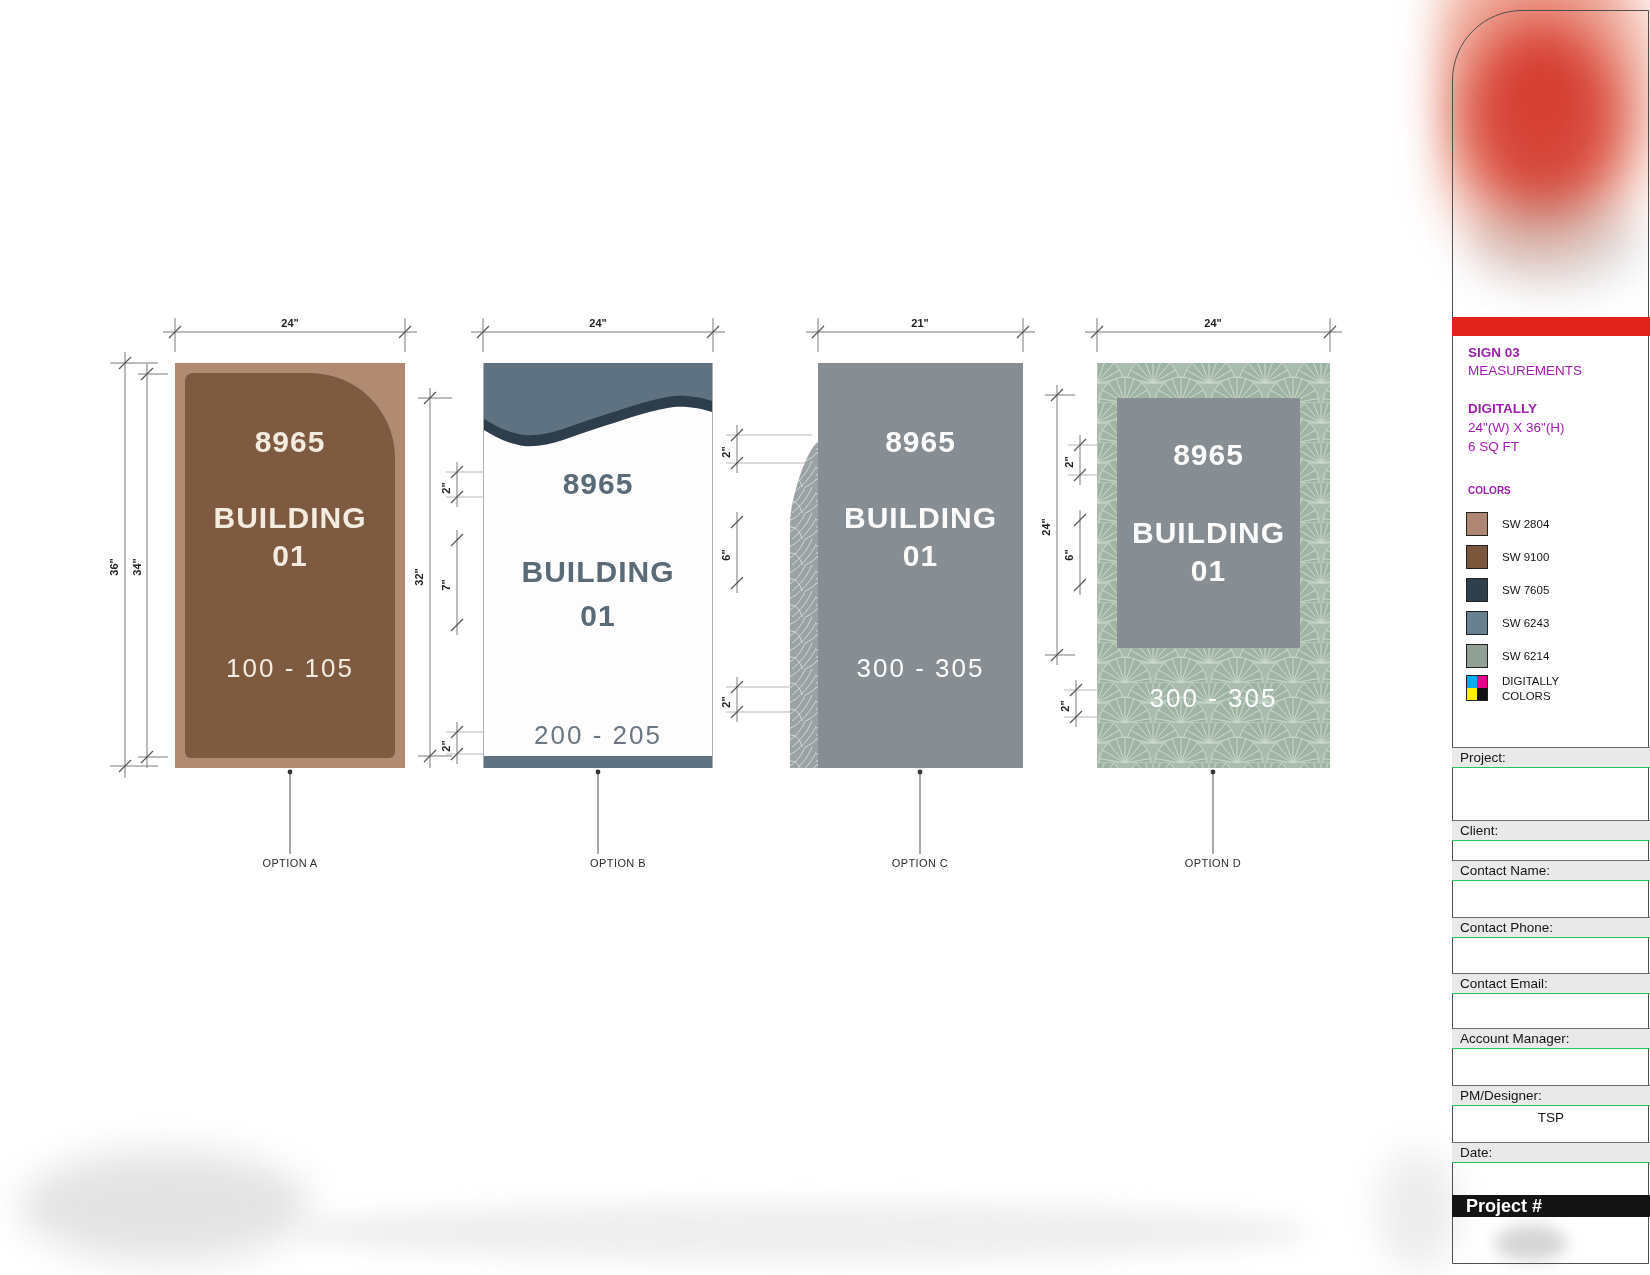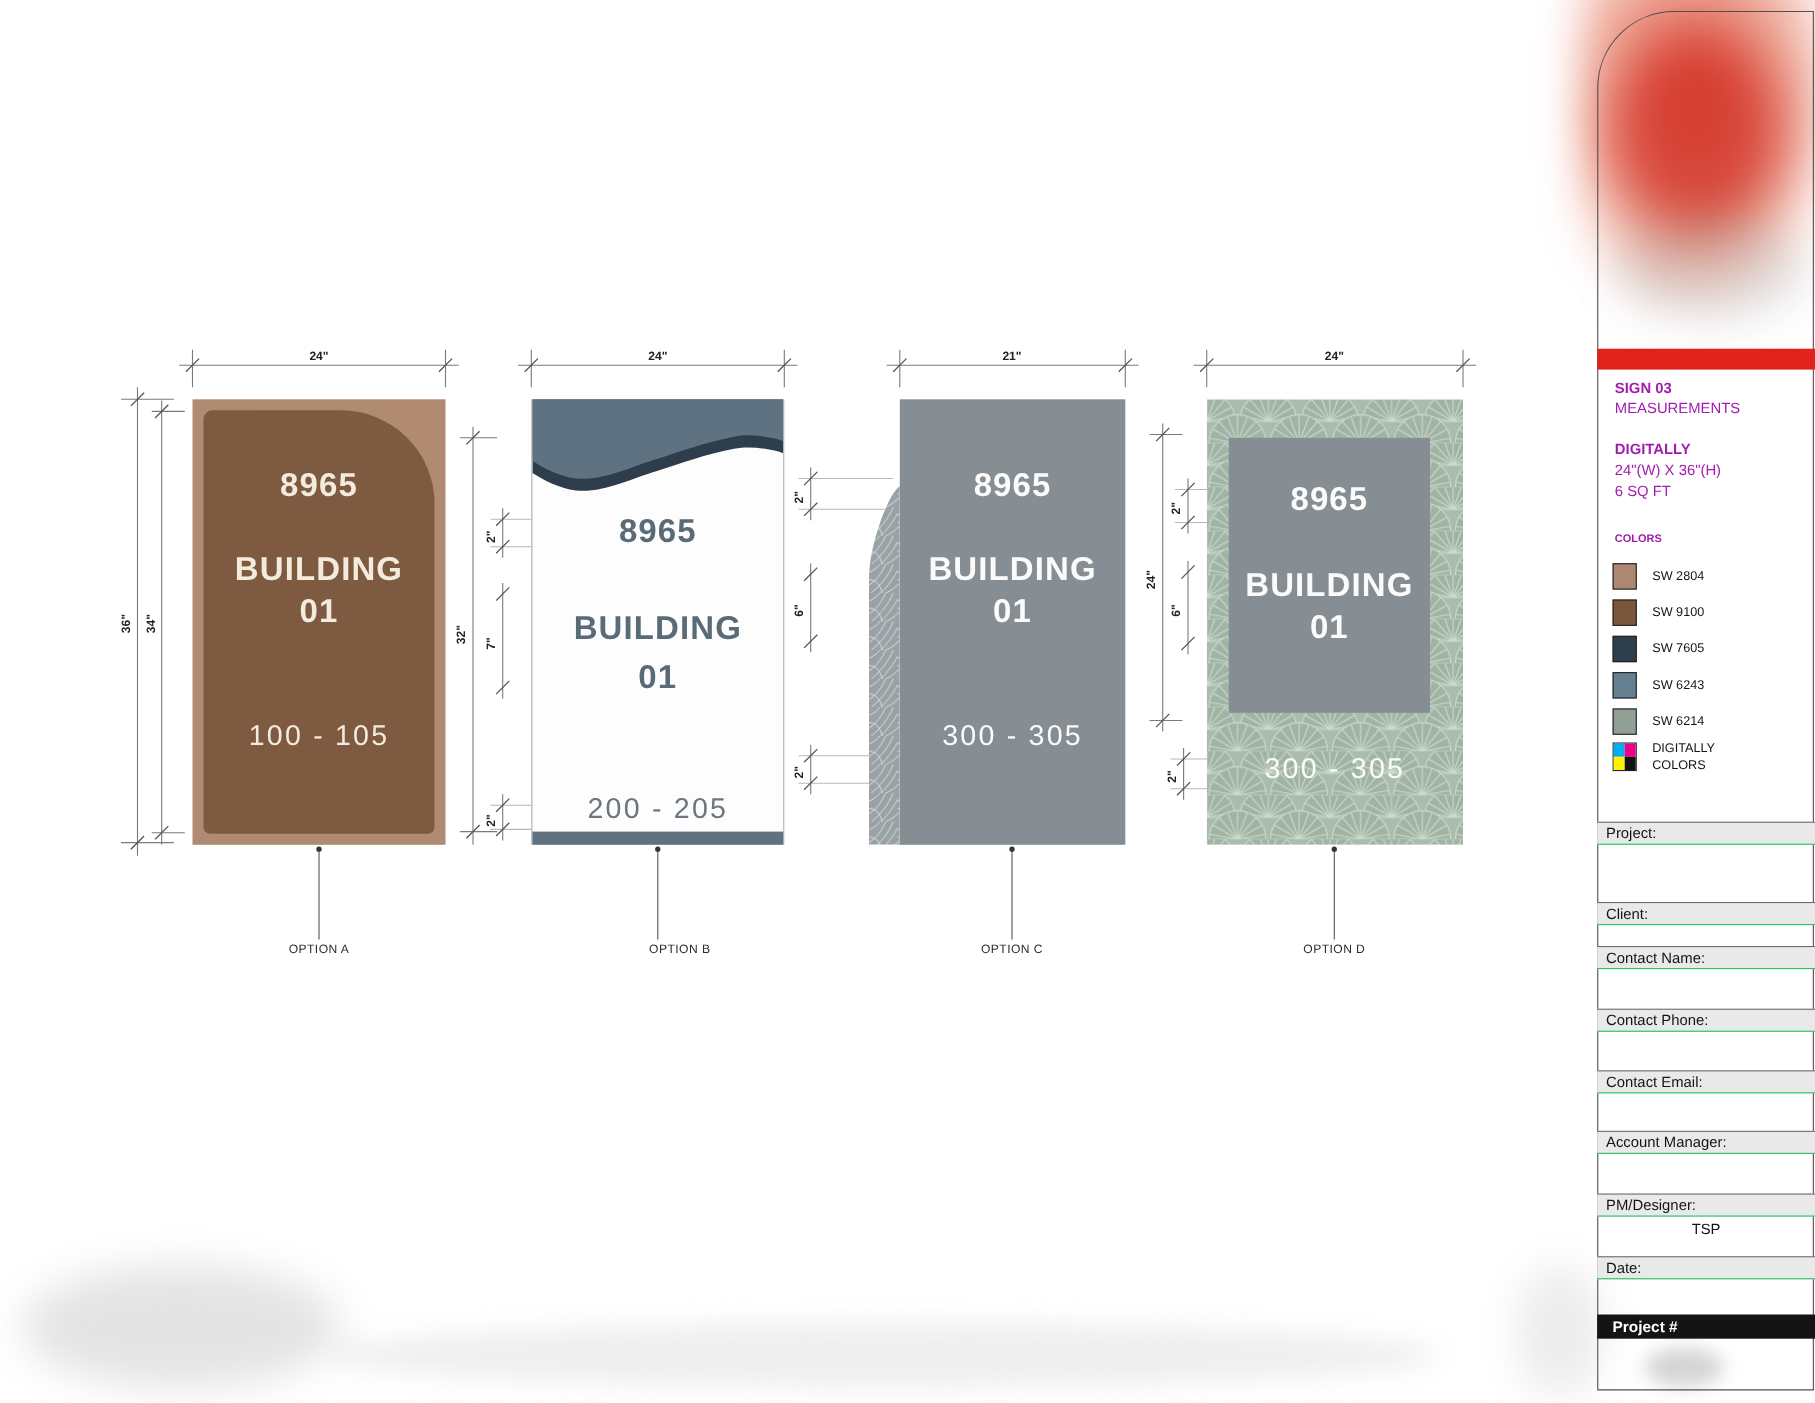--- a/index.html
+++ b/index.html
@@ -70,21 +70,21 @@
   .swatch{position:absolute;left:0;top:0;width:22px;height:24px;border:1px solid #222;box-sizing:border-box;}
   .swatch-label{position:absolute;left:36px;top:0;line-height:24px;font-size:11.5px;color:#141414;white-space:nowrap;}
   #cmyk{left:1466px;top:675px;width:22px;height:26px;border:1px solid #222;box-sizing:border-box;
         display:grid;grid-template-columns:1fr 1fr;grid-template-rows:1fr 1fr;}
   .print-note{position:absolute;left:1502px;font-size:11.5px;color:#141414;line-height:15px;}
 
   .form-header{position:absolute;left:1452px;width:198px;height:19px;background:#e9e9e9;
                border-top:1px solid #6e6e6e;border-bottom:1px solid #22c55e;box-sizing:content-box;
                font-size:13.5px;color:#141414;line-height:19px;padding-left:8px;width:190px;}
   #project-num-row{position:absolute;left:1452px;top:1195px;width:184px;height:22px;background:#141414;
-                   color:#fff;font-size:14px;font-weight:600;line-height:22px;padding-left:14px;}
+                   color:#fff;font-size:18px;font-weight:600;line-height:22px;padding-left:14px;}
   #pm-value{position:absolute;left:1452px;top:1110px;width:198px;text-align:center;font-size:13.5px;color:#141414;}
 </style>
 </head>
 <body>
 
 <div class="canvas">
 
   <div id="wm1" class="smudge"></div>
   <div id="wm2" class="smudge"></div>
   <div id="wm3" class="smudge"></div>

